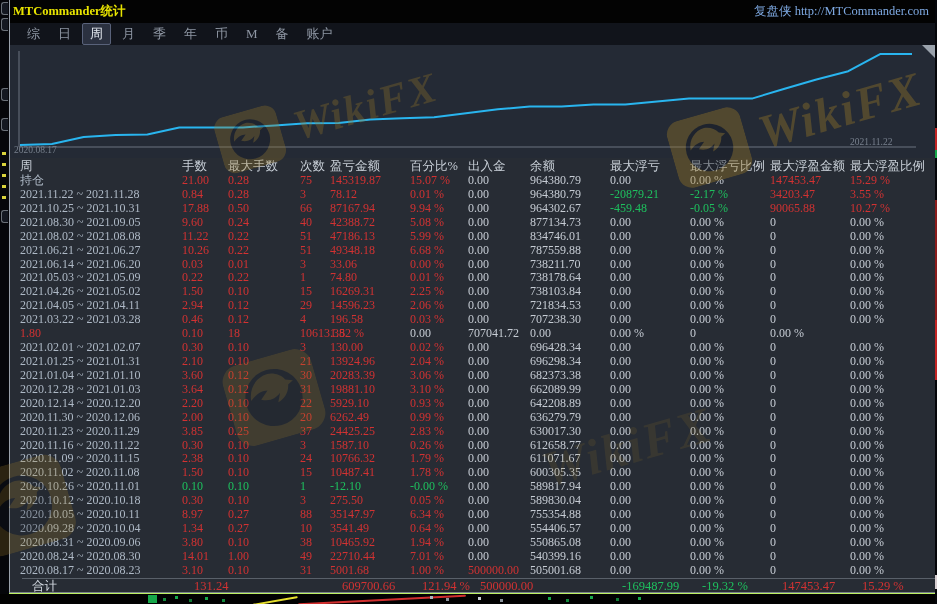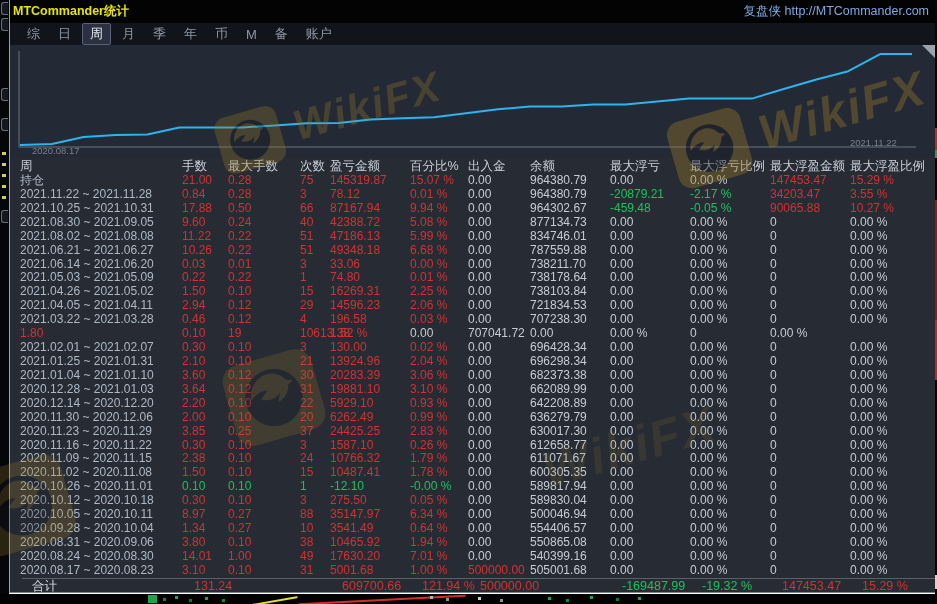--- a/index.html
+++ b/index.html
@@ -1,18 +1,18 @@
 <!DOCTYPE html>
 <html><head>
 <meta charset="utf-8">
 <style>
   * { margin:0; padding:0; box-sizing:border-box; }
   html,body { width:937px; height:604px; background:#000; overflow:hidden;
               font-family:"Liberation Sans", sans-serif; }
-  .stage { position:relative; width:937px; height:604px; background:#ffffff; }
+  .stage { position:relative; width:937px; height:604px; background:#bef264;font-family:Liberation Serif, serif; }
 
   
   .left-strip { position:absolute; left:0; top:0; width:9px; height:604px; background:#05060a; }
   .edge-box { position:absolute; left:1px; width:7px; height:13px; border:1px solid #6a7078; border-right:none; border-radius:3px 0 0 3px; background:#141821; }
   .edge-dash { position:absolute; left:2px; width:4px; height:3px; background:#d8d23a; }
 
   
   .window { position:absolute; left:9px; top:0; width:926px; height:593px; background:#272c34;
             border-left:1px solid #9aa2ac; border-bottom:1px solid #7a828c; }
 
@@ -22,21 +22,21 @@
   .brand { color:#7ea9e2; font-size:12.5px; }
 
   .menubar { position:absolute; left:0; top:23px; width:100%; height:22px; background:#11141b;
              display:flex; align-items:center; gap:4px; padding-left:10px; }
   .menu-item { color:#8e96a3; font-size:13px; padding:1px 7px; cursor:default; }
   .menu-item.selected { color:#e2e7ee; background:#2b3140; border:1px solid #59627a; border-radius:2px; }
 
   .chart { position:absolute; left:0; top:45px; width:100%; height:113px; background:#242a35; }
   .chart svg { position:absolute; left:0; top:0; }
   .axis-label { position:absolute; font-size:9.5px; color:#78818e; }
-  .axis-label.start { left:22px; top:100px;text-align:right; }
+  .axis-label.start { left:4px; top:100px;text-align:right; }
   .axis-label.end { left:840px; top:92px; }
   .corner-grip { position:absolute; right:0; top:0; width:0; height:0;
                  border-top:13px solid #9aa2ac; border-left:13px solid transparent; }
 
   .table { position:absolute; left:0; top:158px; width:100%; }
   .trow { display:grid;
           grid-template-columns:162px 46px 72px 30px 80px 58px 62px 80px 80px 80px 80px minmax(0,1fr);
           padding-left:10px; height:13.93px; line-height:13.93px; font-size:12px; white-space:nowrap; }
   .thead { height:16px; line-height:16px; color:#c9d0d8; font-size:12.5px; }
   .cell { overflow:visible; }
@@ -275,21 +275,21 @@
             <span class="cell c-w">0.00</span>
             <span class="cell c-w">707238.30</span>
             <span class="cell c-w">0.00</span>
             <span class="cell c-w">0.00 %</span>
             <span class="cell c-w">0</span>
             <span class="cell c-w">0.00 %</span>
           </div>
           <div class="trow">
             <span class="cell c-r">1.80</span>
             <span class="cell c-r">0.10</span>
-            <span class="cell c-r">19</span>
+            <span class="cell c-r">18</span>
             <span class="cell c-r">10613.38</span>
             <span class="cell c-r">1.52 %</span>
             <span class="cell c-w">0.00</span>
             <span class="cell c-w">707041.72</span>
             <span class="cell c-w">0.00</span>
             <span class="cell c-w">0.00 %</span>
             <span class="cell c-w">0</span>
             <span class="cell c-w">0.00 %</span>
           </div>
           <div class="trow">
@@ -461,21 +461,21 @@
             <span class="cell c-w">0.00 %</span>
           </div>
           <div class="trow">
             <span class="cell period">2020.10.05 ~ 2020.10.11</span>
             <span class="cell c-r">8.97</span>
             <span class="cell c-r">0.27</span>
             <span class="cell c-r">88</span>
             <span class="cell c-r">35147.97</span>
             <span class="cell c-r">6.34 %</span>
             <span class="cell c-w">0.00</span>
-            <span class="cell c-w">500046.94</span>
+            <span class="cell c-w">755354.88</span>
             <span class="cell c-w">0.00</span>
             <span class="cell c-w">0.00 %</span>
             <span class="cell c-w">0</span>
             <span class="cell c-w">0.00 %</span>
           </div>
           <div class="trow">
             <span class="cell period">2020.09.28 ~ 2020.10.04</span>
             <span class="cell c-r">1.34</span>
             <span class="cell c-r">0.27</span>
             <span class="cell c-r">10</span>
@@ -500,21 +500,21 @@
             <span class="cell c-w">0.00</span>
             <span class="cell c-w">0.00 %</span>
             <span class="cell c-w">0</span>
             <span class="cell c-w">0.00 %</span>
           </div>
           <div class="trow">
             <span class="cell period">2020.08.24 ~ 2020.08.30</span>
             <span class="cell c-r">14.01</span>
             <span class="cell c-r">1.00</span>
             <span class="cell c-r">49</span>
-            <span class="cell c-r">17630.20</span>
+            <span class="cell c-r">22710.44</span>
             <span class="cell c-r">7.01 %</span>
             <span class="cell c-w">0.00</span>
             <span class="cell c-w">540399.16</span>
             <span class="cell c-w">0.00</span>
             <span class="cell c-w">0.00 %</span>
             <span class="cell c-w">0</span>
             <span class="cell c-w">0.00 %</span>
           </div>
           <div class="trow">
             <span class="cell period">2020.08.17 ~ 2020.08.23</span>

